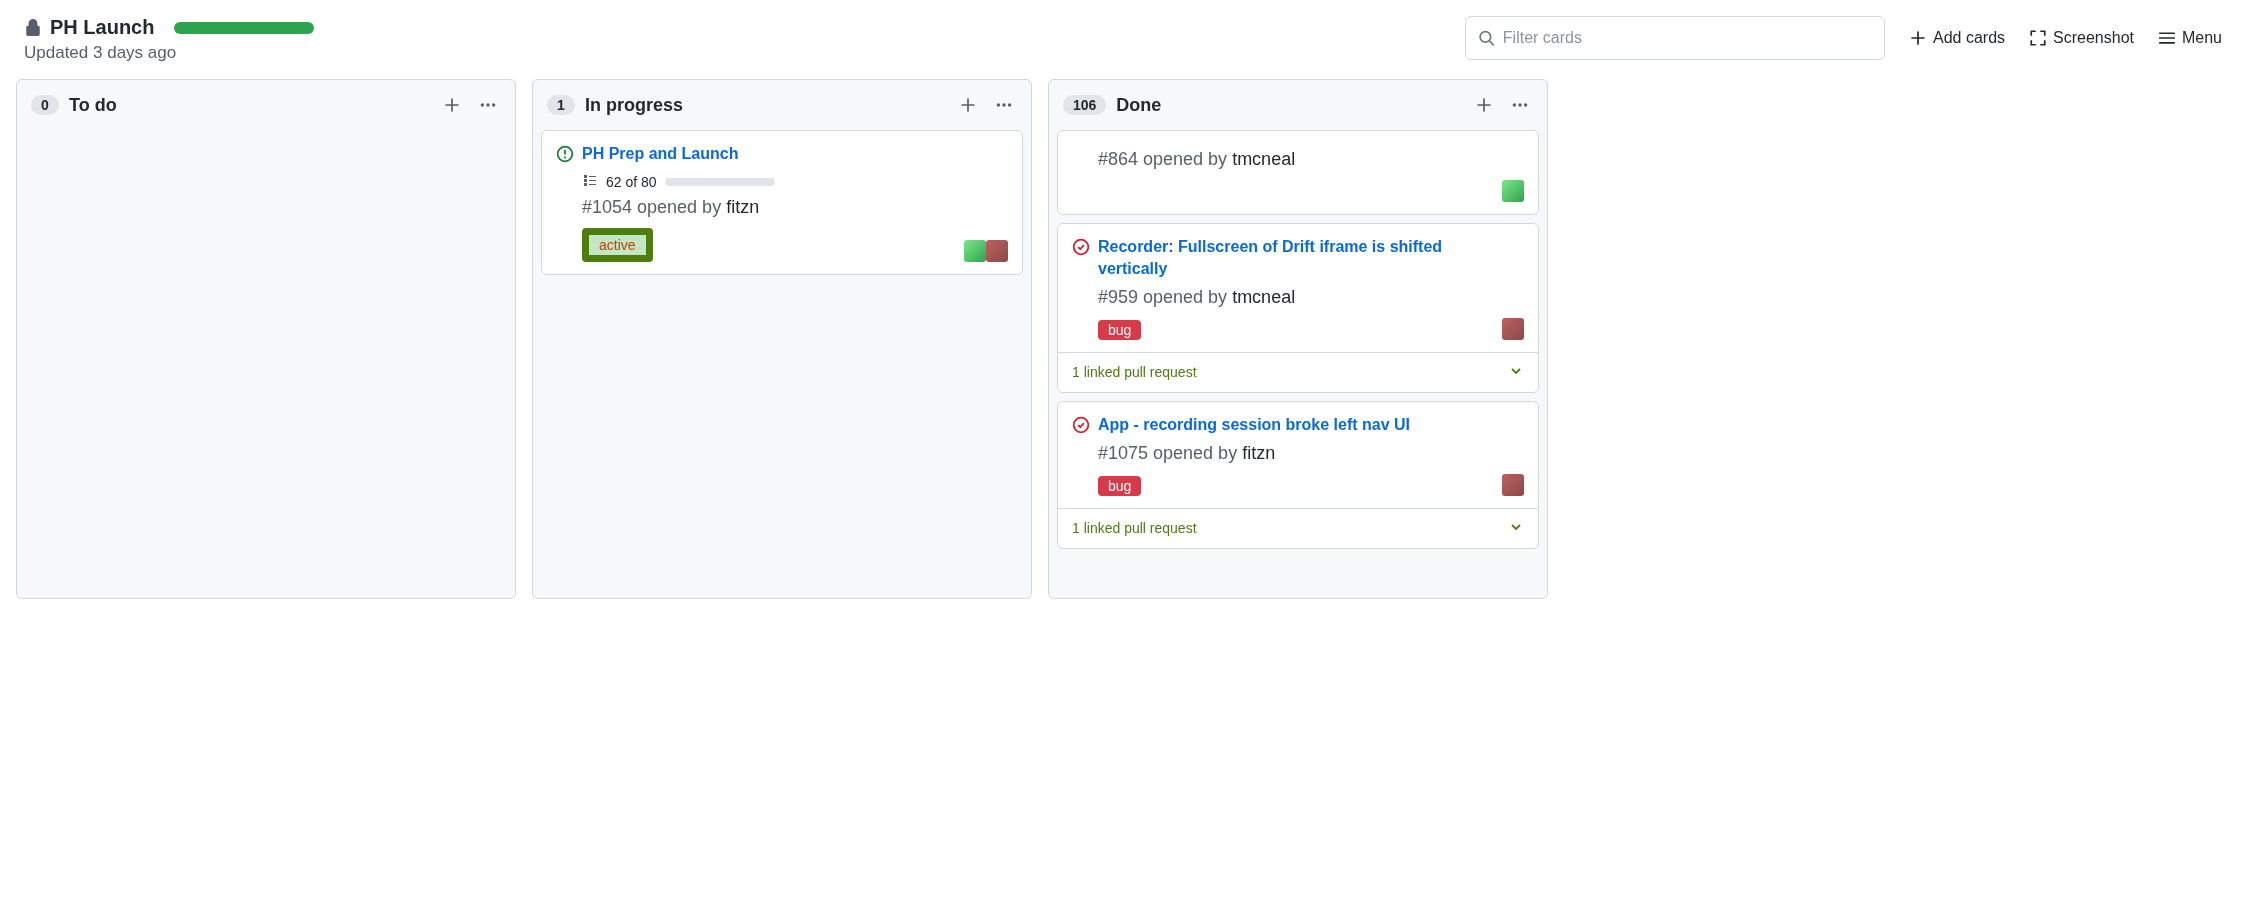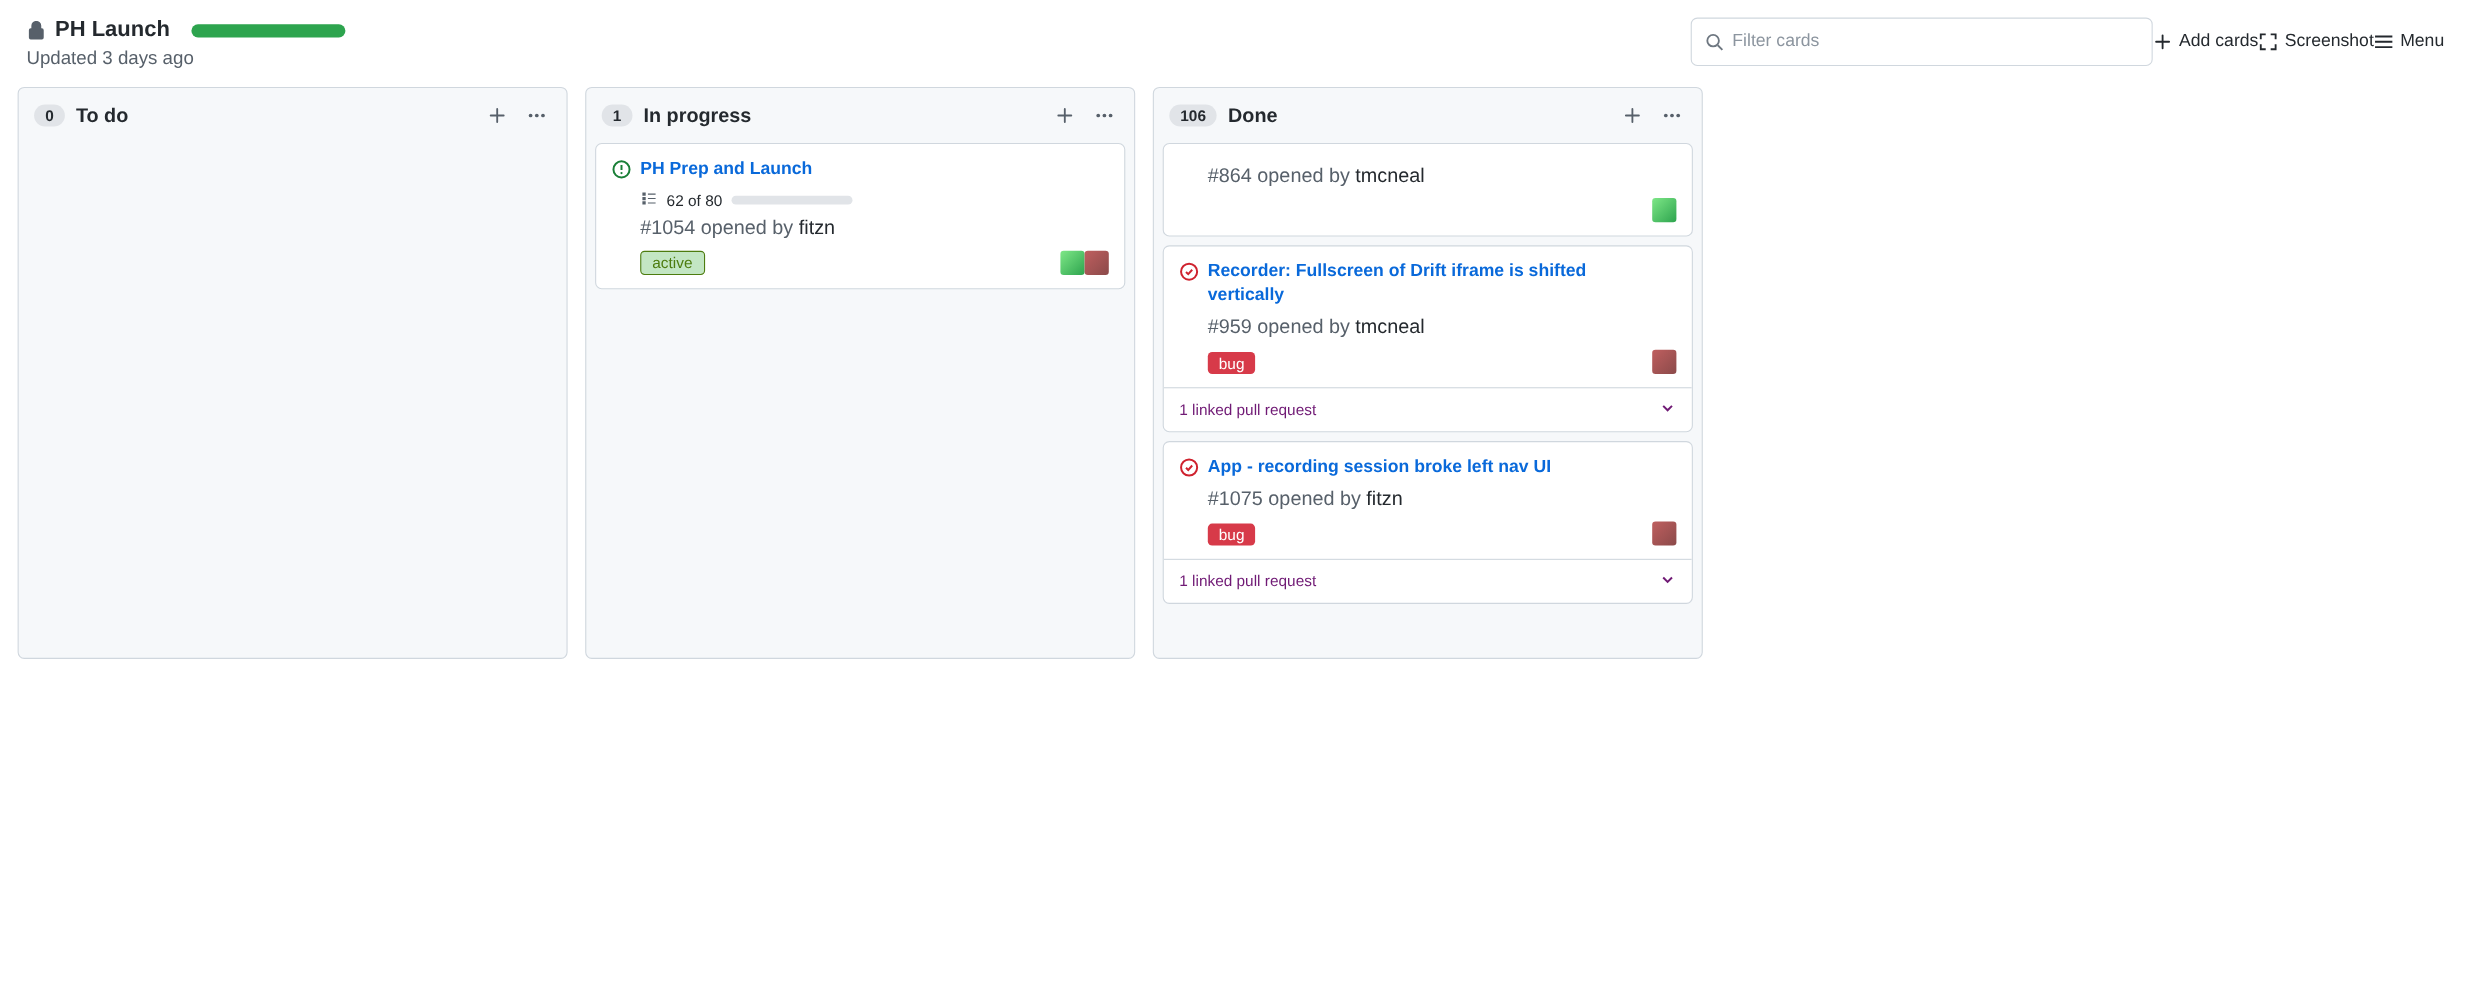--- a/index.html
+++ b/index.html
@@ -19,21 +19,21 @@
   .lock-icon { width: 18px; height: 18px; color: #57606a; }
   .project-title { font-size: 20px; font-weight: 600; color: #24292e; }
   .progress-bar {
     display: inline-block;
     width: 140px; height: 12px;
     background: #2da44e;
     border-radius: 6px;
     margin-left: 12px;
   }
   .updated-text { color: #57606a; font-size: 17px; margin-top: 4px; }
-  .header-right { display: flex; align-items: center; }
+  .header-right { display: flex; align-items: center; gap: 24px; }
   .filter-box {
     display: flex; align-items: center;
     border: 1px solid #d0d7de; border-radius: 6px;
     padding: 8px 12px; width: 420px; height: 44px;
     color: #6e7781;
   }
   .filter-box input {
     border: none; outline: none; font-size: 16px; width: 100%;
     color: #24292e; background: transparent;
   }
@@ -108,33 +108,33 @@
   .card-meta .author { color: #24292e; font-weight: 500; }
   .card-footer-row {
     margin-left: 26px; margin-top: 10px; display: flex; align-items: flex-end;
     justify-content: space-between;
   }
   .labels { display: flex; gap: 6px; }
   .label {
     display: inline-block; padding: 2px 10px; border-radius: 4px;
     font-size: 14px; font-weight: 500;
   }
-  .label-active { background: #c3e6c3; color: #4d7c0f; border: 1px solid #4d7c0f; }
+  .label-active { background: #c3e6c3; color: #c2410c; border: 7px solid #4d7c0f; }
   .label-bug { background: #d73a49; color: #fff; }
   .assignees { display: flex; gap: -4px; }
   .avatar {
     width: 22px; height: 22px; border-radius: 3px; display: inline-block;
   }
   .avatar.green { background: linear-gradient(135deg,#7ee787,#2da44e); }
   .avatar.photo { background: linear-gradient(135deg,#bf5f5f,#8b4a4a); }
   .card-pr {
     border-top: 1px solid #d0d7de;
     padding: 10px 14px;
     display: flex; align-items: center; justify-content: space-between;
-    color: #701a75; font-size: 14px;
+    color: #4d7c0f; font-size: 14px;
   }
   .chev { width: 16px; height: 16px; }
 </style>
 </head>
 <body>
 
 <div class="header">
   <div class="header-left">
     <div class="title-row">
       <svg class="lock-icon" viewBox="0 0 16 16" fill="currentColor">

